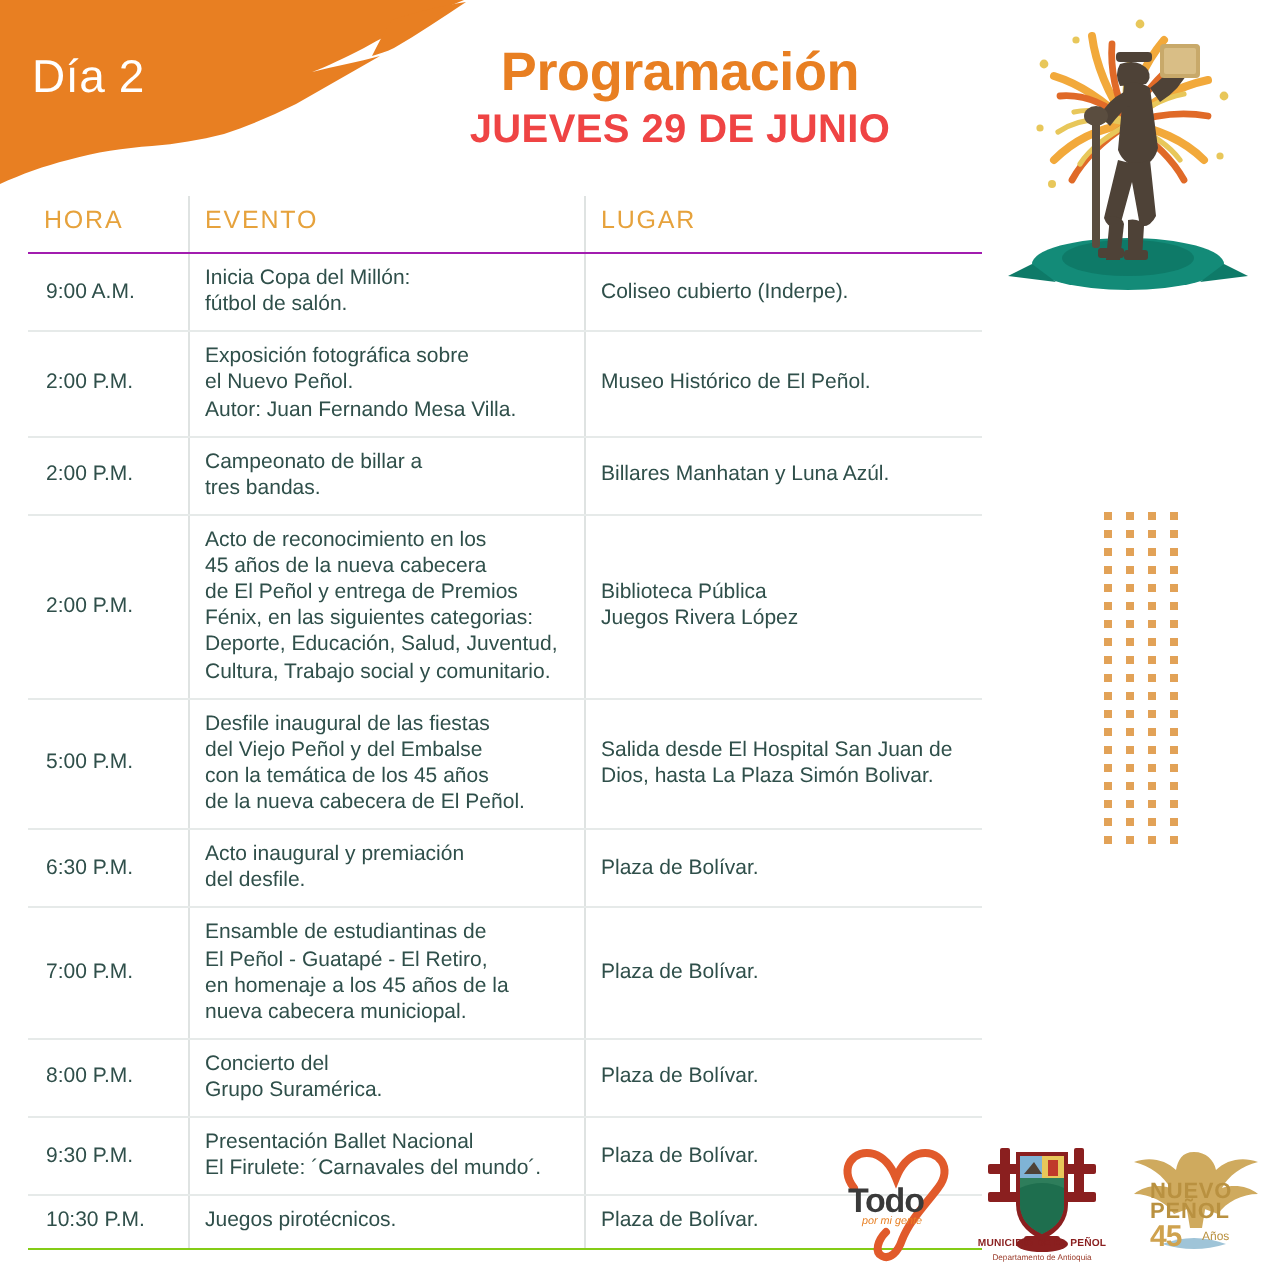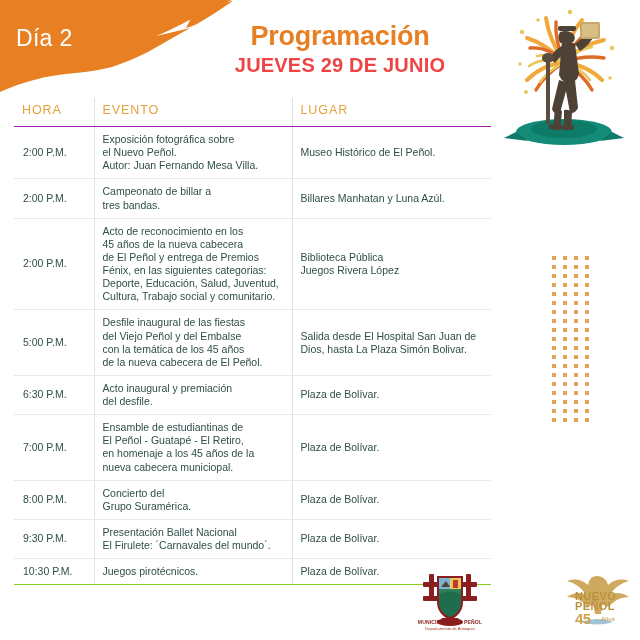--- a/index.html
+++ b/index.html
@@ -270,20 +270,30 @@
   </colgroup>
   <thead>
     <tr>
       <th class="th-hora">HORA</th>
       <th class="th-event">EVENTO</th>
       <th class="th-lugar">LUGAR</th>
     </tr>
   </thead>
   <tbody id="schedule-body">
       <tr>
+        <td class="td-hora">9:00 A.M.</td>
+        <td class="td-event">
+          <span class="ev-line">Inicia Copa del Millón:</span>
+          <span class="ev-line">fútbol de salón.</span>
+        </td>
+        <td class="td-lugar">
+          <span class="ev-line">Coliseo cubierto (Inderpe).</span>
+        </td>
+      </tr>
+      <tr>
         <td class="td-hora">2:00 P.M.</td>
         <td class="td-event">
           <span class="ev-line">Exposición fotográfica sobre</span>
           <span class="ev-line">el Nuevo Peñol.</span>
           <span class="ev-line">Autor: Juan Fernando Mesa Villa.</span>
         </td>
         <td class="td-lugar">
           <span class="ev-line">Museo Histórico de El Peñol.</span>
         </td>
       </tr>
@@ -374,20 +384,29 @@
         </td>
         <td class="td-lugar">
           <span class="ev-line">Plaza de Bolívar.</span>
         </td>
       </tr>
     </tbody>
 </table>
 
 <div id="footer-logos">
 
+  <div class="logo-box" id="logo-todo">
+    <svg viewBox="0 0 66 62" width="66" height="62">
+      <path d="M12,22 C4,12 12,2 22,5 C28,7 31,12 33,17 C35,12 38,7 44,5
+               C54,2 62,12 54,22 C48,30 40,38 36,48 C34,54 30,58 26,56
+               C22,54 24,48 28,44" fill="none" stroke="#E15A2B" stroke-width="4" stroke-linecap="round"></path>
+    </svg>
+    <div id="todo-word">Todo</div>
+    <div id="todo-tag">por mi gente</div>
+  </div>
 
   <div class="logo-box" id="logo-municipio">
     <svg viewBox="0 0 70 66" width="70" height="66">
       <g fill="#8a1f1f">
         <rect x="8" y="14" width="54" height="5" rx="1"></rect>
         <rect x="14" y="6" width="5" height="26" rx="1"></rect>
         <rect x="51" y="6" width="5" height="26" rx="1"></rect>
         <rect x="8" y="28" width="54" height="5" rx="1"></rect>
       </g>
       <path d="M22,8 L48,8 L48,34 Q48,46 35,52 Q22,46 22,34 Z" fill="#8a1f1f"></path>

